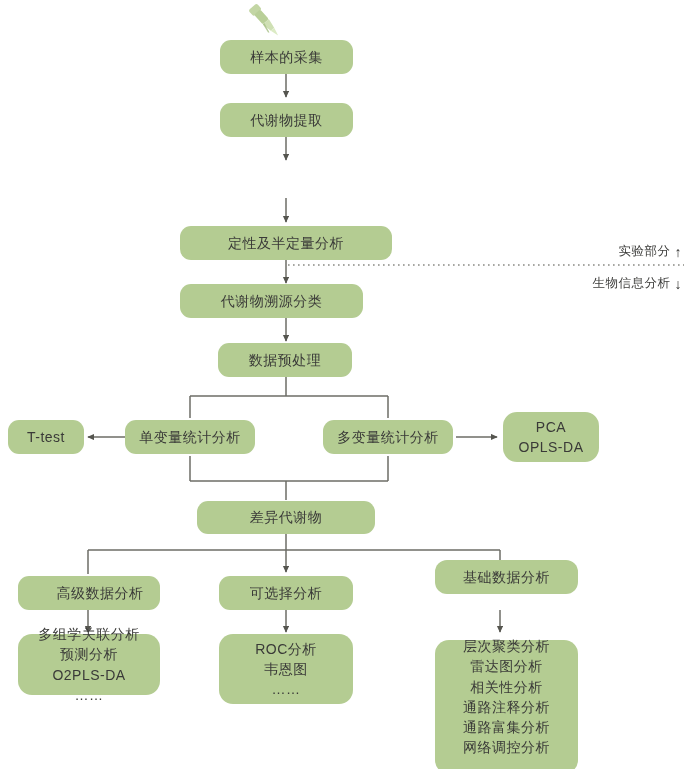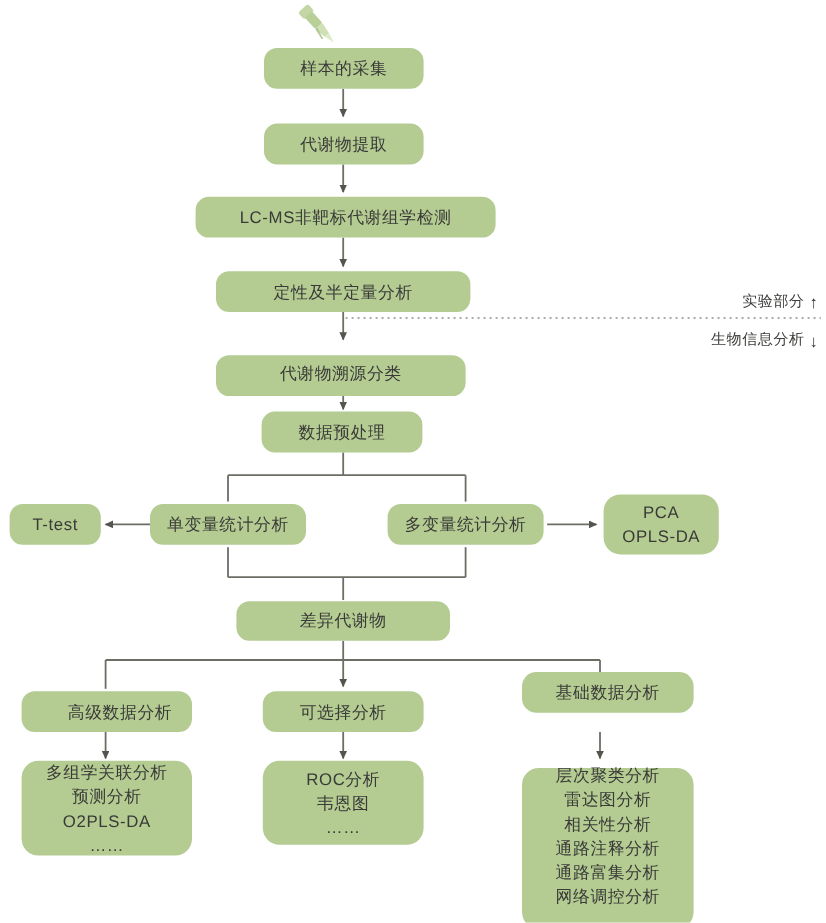--- a/index.html
+++ b/index.html
@@ -125,46 +125,45 @@
         <path d="M27.2 31 L31.8 31 L29.5 39.5 Z" fill="#dcebc5"></path>
         <path d="M25.6 21 L27.6 21 L25.0 31.5 L24.0 30.5 Z" fill="#a8c187" opacity="0.85"></path>
       </g>
     </svg>
   </div>
 
   <div class="node" style="left:220px; top:103px; width:133px; height:34px;">代谢物提取</div>
 
   <div class="node" style="left:220px; top:40px; width:133px; height:34px;">样本的采集</div>
 
-  <div class="node" style="left:163px; top:164px; width:250px; height:34px;">LC-MS非靶标代谢组学检测</div>
 
   <div class="node" style="left:180px; top:226px; width:212px; height:34px;">定性及半定量分析</div>
 
-  <div class="node" style="left:180px; top:296px; width:208px; height:34px;font-family:Liberation Serif, serif;">代谢物溯源分类</div>
+  <div class="node" style="left:180px; top:284px; width:183px; height:34px;">代谢物溯源分类</div>
 
   <div class="node" style="left:218px; top:343px; width:134px; height:34px;">数据预处理</div>
 
   <div class="node" style="left:8px; top:420px; width:76px; height:34px;">T-test</div>
 
   <div class="node" style="left:125px; top:420px; width:130px; height:34px;">单变量统计分析</div>
 
   <div class="node" style="left:323px; top:420px; width:130px; height:34px;">多变量统计分析</div>
 
   <div class="node" style="left:197px; top:501px; width:178px; height:33px;">差异代谢物</div>
 
   <div class="node multi" style="left:503px; top:412px; width:96px; height:50px;">PCA
 OPLS-DA</div>
 
   <div class="node" style="left:18px; top:576px; width:142px; height:34px;padding-left:22px;">高级数据分析</div>
 
   <div class="node" style="left:219px; top:576px; width:134px; height:34px;">可选择分析</div>
 
   <div class="node" style="left:435px; top:560px; width:143px; height:34px;border-radius:12px;">基础数据分析</div>
 
-  <div class="node multi" style="left:18px; top:634px; width:142px; height:79px;">多组学关联分析
+  <div class="node multi" style="left:18px; top:634px; width:142px; height:61px;">多组学关联分析
 预测分析
 O2PLS-DA
 ……</div>
 
   <div class="node multi" style="left:219px; top:634px; width:134px; height:70px;">ROC分析
 韦恩图
 ……</div>
 
   <div class="node multi" style="left:435px; top:608px; width:143px; height:134px;margin-top:32px;">层次聚类分析
 雷达图分析

